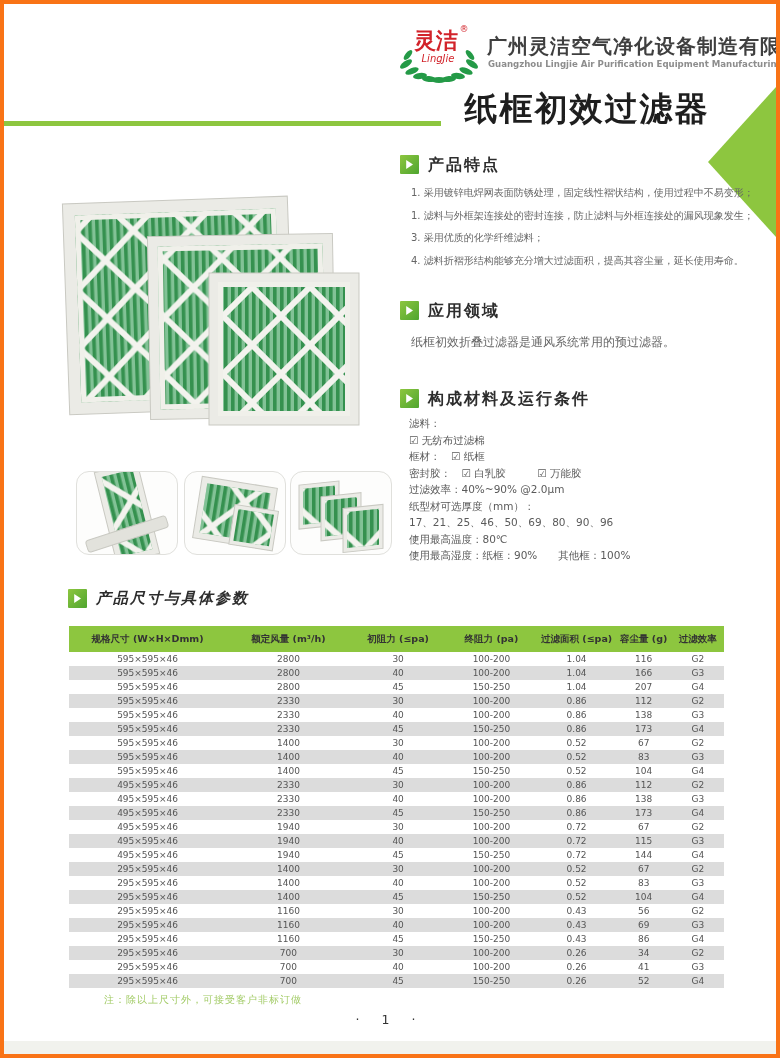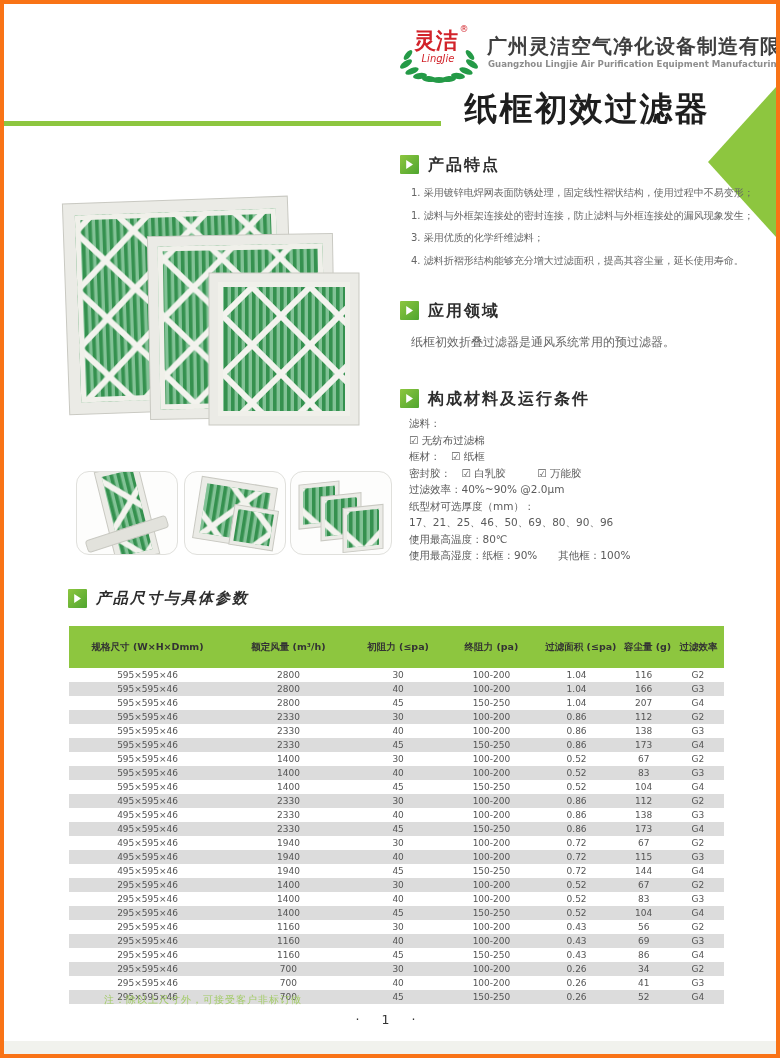--- a/index.html
+++ b/index.html
@@ -30,21 +30,21 @@
   .features-list .feat-item{font-size:10px;color:#666;line-height:22.5px;white-space:nowrap;}
   .application-text{position:absolute;left:407px;top:330px;font-size:12px;color:#666;white-space:nowrap;}
   .materials-list{position:absolute;left:405px;top:411px;width:372px;}
   .materials-list .mat-line{font-size:10.5px;color:#5a5a5a;line-height:16.5px;white-space:nowrap;}
   
   .product-image{position:absolute;left:45px;top:167px;width:332px;height:296px;}
   .thumb{position:absolute;width:100px;height:82px;border:1px solid #e0e0dc;border-radius:13px;background:#fdfdfc;overflow:hidden;}
   .thumb svg{display:block;}
   
   .spec-table{position:absolute;left:65px;top:622px;width:655px;border-collapse:collapse;table-layout:fixed;}
-  .spec-table thead th{background:var(--accent);font-size:9.5px;color:#333;font-weight:bold;height:26px;padding:8px;white-space:nowrap;text-align:center;}
+  .spec-table thead th{background:var(--accent);font-size:9.5px;color:#333;font-weight:bold;height:26px;padding:0;white-space:nowrap;text-align:center;}
   .spec-table tbody td{font-size:9px;color:#555;height:14px;padding:0;white-space:nowrap;text-align:center;}
   .spec-table tbody tr.alt{background:#dcdcdc;}
   
   .note{position:absolute;left:64px;top:989px;font-size:10px;color:#a2cb66;letter-spacing:1px;margin-left:36px;}
   .page-num{position:absolute;left:0;top:1008px;width:100%;text-align:center;font-size:12.5px;color:#333;letter-spacing:9px;}
   .bottom-band{position:absolute;left:0;bottom:0;width:100%;height:13px;background:#f1f2ed;}
 </style>
 </head>
 <body>
 

